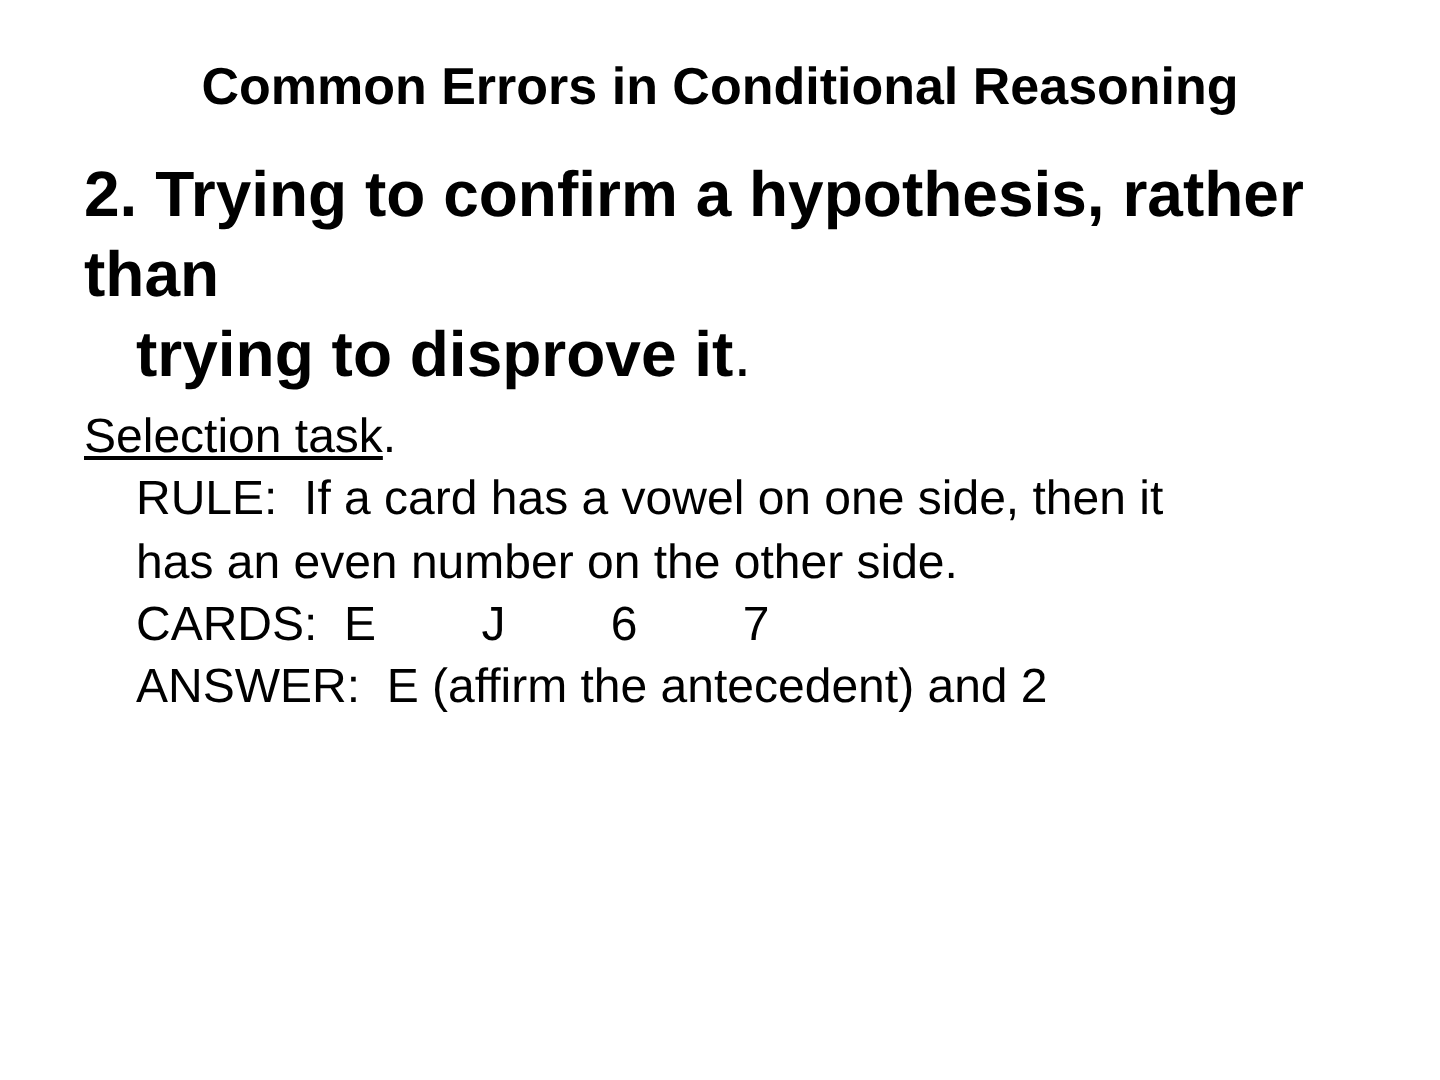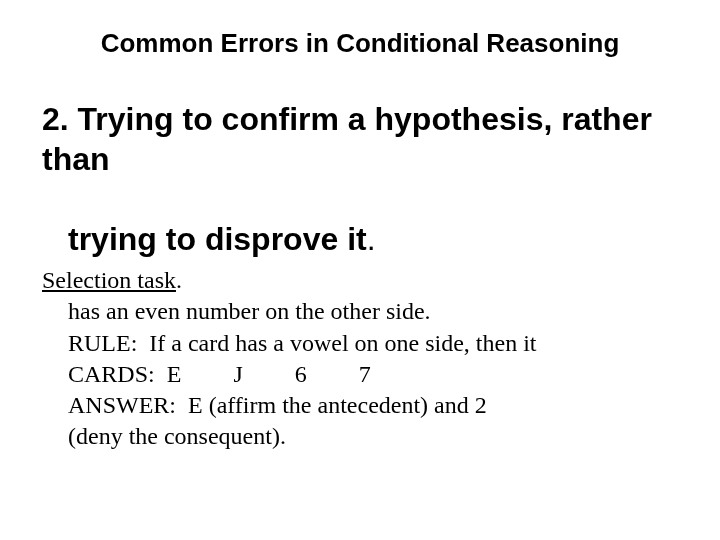--- a/index.html
+++ b/index.html
@@ -16,50 +16,48 @@
     width: 720px;
     height: 540px;
     padding: 28px 42px 30px 42px;
     display: flex;
     flex-direction: column;
   }
   .title {
     font-size: 26px;
     font-weight: bold;
     text-align: center;
-    margin: 0 0 40px 0;
+    margin: 0 0 18px 0;
     line-height: 1.2;
     padding: 0 20px;
   }
   .error-heading {
     font-size: 32px;
     font-weight: bold;
     line-height: 1.25;
     margin: 0 0 6px 0;
   }
   .error-heading .indent-cont {
     display: block;
     padding-left: 26px;
-    margin-top: 40px;
   }
   .error-heading .tail-normal {
     font-weight: normal;
   }
   .error-expl {
     font-size: 24px;
     font-weight: normal;
     line-height: 1.25;
     margin: 0 0 42px 0;
     padding-left: 26px;
   }
   .task-block {
     font-size: 24px;
     font-weight: normal;
     line-height: 1.3;
-    font-family: Liberation Serif, serif;
   }
   .task-title {
     text-decoration: underline;
   }
   .task-indent {
     padding-left: 26px;
     display: block;
   }
   .cards-line .gap {
     display: inline-block;
@@ -78,34 +76,33 @@
     <span>Trying to confirm a hypothesis, rather than</span>
     <span class="indent-cont">
       <span>trying to disprove it</span><span class="tail-normal">.</span>
     </span>
   </div>
 
 
   <div class="task-block">
     <span class="task-title">Selection task</span><span>.</span>
 
-    <span class="task-indent">has an even number on the other side.</span>
     <span class="task-indent">
       <span>RULE:</span>&nbsp;
       <span>If a card has a vowel on one side, then it</span>
     </span>
+    <span class="task-indent">has an even number on the other side.</span>
 
     <span class="task-indent cards-line">
       <span>CARDS:</span>&nbsp;
       <span>E</span><span class="gap"></span>
       <span>J</span><span class="gap"></span>
       <span>6</span><span class="gap"></span>
       <span>7</span>
     </span>
 
     <span class="task-indent">
       <span>ANSWER:</span>&nbsp;
       <span>E (affirm the antecedent) and 2</span>
     </span>
-    <span class="task-indent">(deny the consequent).</span>
   </div>
 
 </div>
 
 </body></html>

